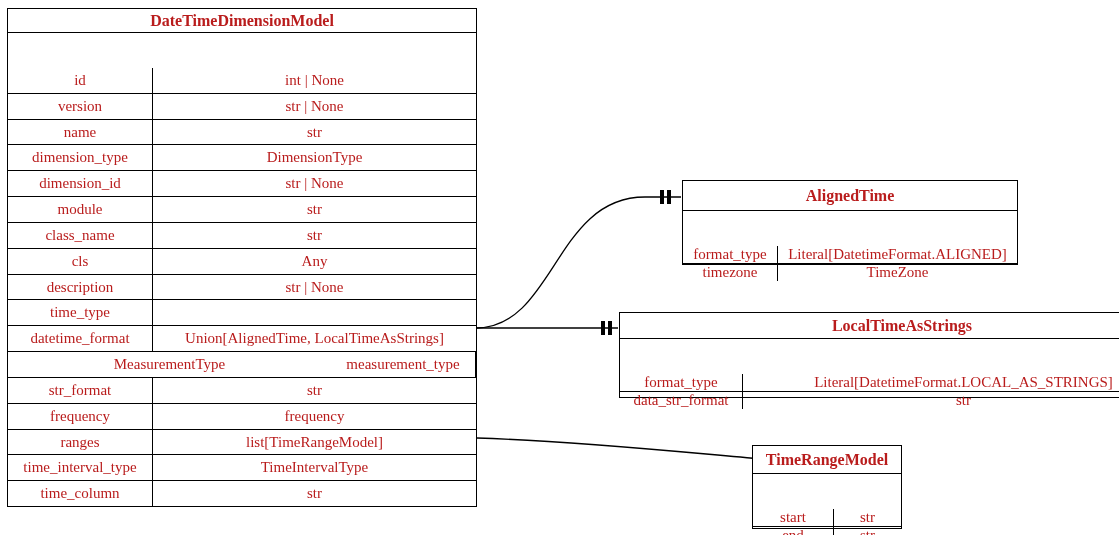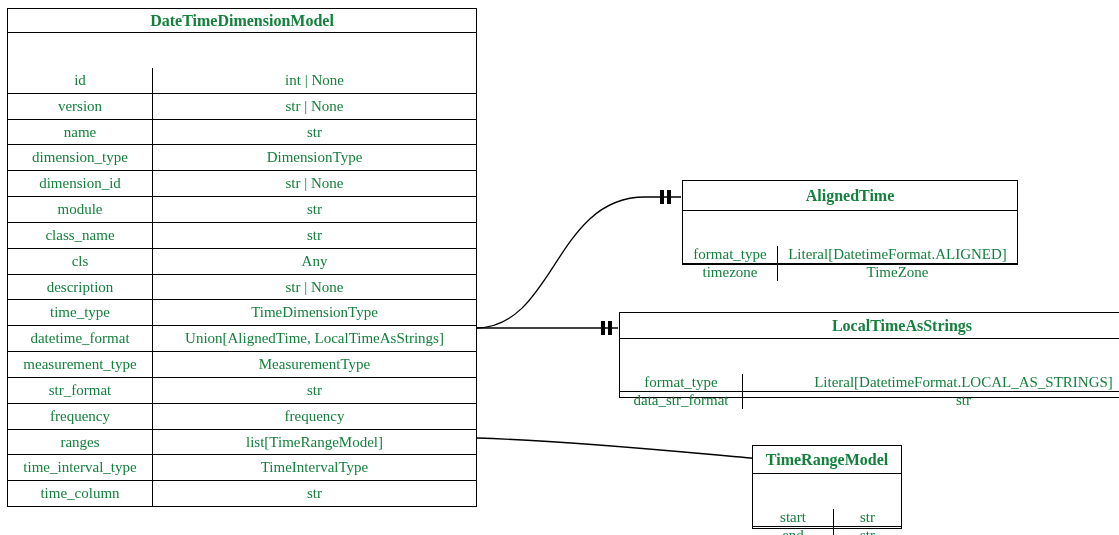--- a/index.html
+++ b/index.html
@@ -6,21 +6,21 @@
     margin: 0;
     padding: 0;
     background: #ffffff;
   }
   #canvas {
     position: relative;
     width: 1119px;
     height: 535px;
     background: #ffffff;
     font-family: "Liberation Serif", "DejaVu Serif", serif;
-    color: #15803d;
+    color: #b91c1c;
     overflow: hidden;
   }
   #edge-layer {
     position: absolute;
     left: 0;
     top: 0;
     width: 1119px;
     height: 535px;
     pointer-events: none;
   }
@@ -150,29 +150,28 @@
         <div class="row">
           <div class="cell cell-name">cls</div>
           <div class="cell cell-type">Any</div>
         </div>
         <div class="row">
           <div class="cell cell-name">description</div>
           <div class="cell cell-type">str | None</div>
         </div>
         <div class="row">
           <div class="cell cell-name">time_type</div>
-          <div class="cell cell-type">TimeDimensionType</div>
         </div>
         <div class="row">
           <div class="cell cell-name">datetime_format</div>
           <div class="cell cell-type">Union[AlignedTime, LocalTimeAsStrings]</div>
         </div>
         <div class="row">
+          <div class="cell cell-type">MeasurementType</div>
           <div class="cell cell-name">measurement_type</div>
-          <div class="cell cell-type">MeasurementType</div>
         </div>
         <div class="row">
           <div class="cell cell-name">str_format</div>
           <div class="cell cell-type">str</div>
         </div>
         <div class="row">
           <div class="cell cell-name">frequency</div>
           <div class="cell cell-type">frequency</div>
         </div>
         <div class="row">

